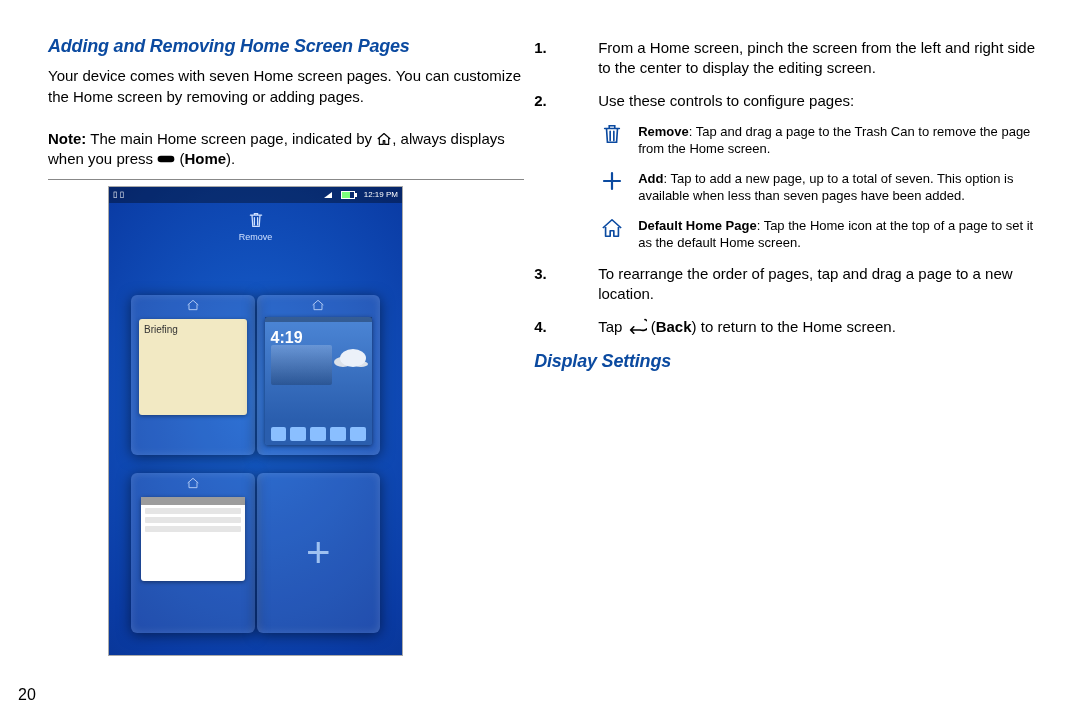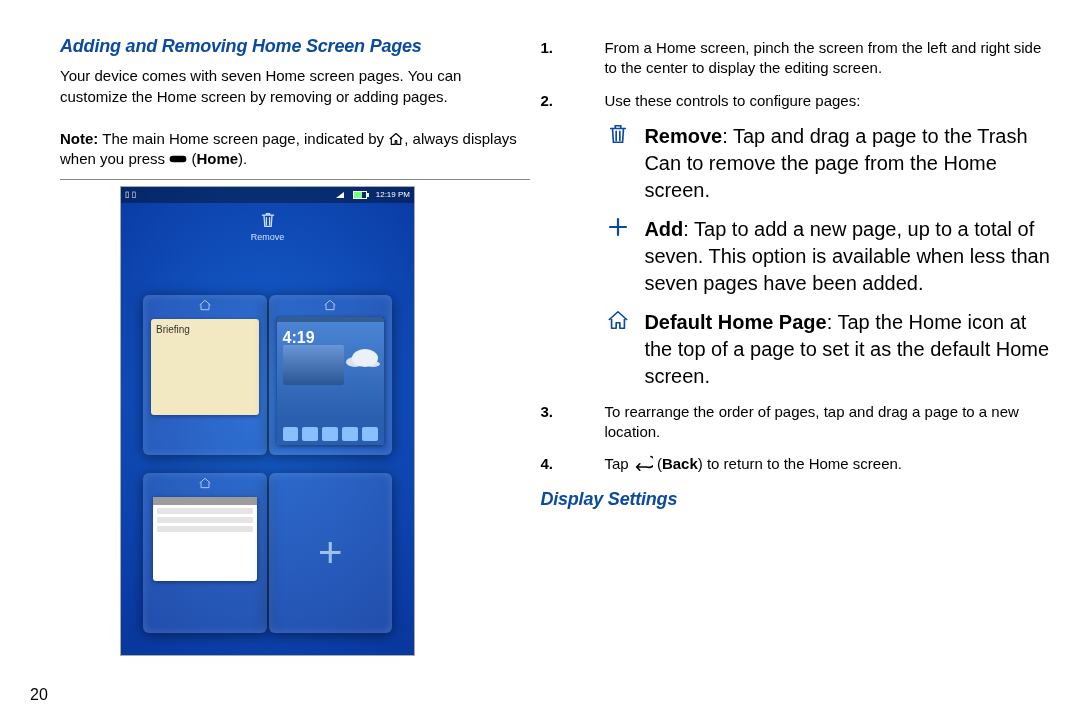--- a/index.html
+++ b/index.html
@@ -9,21 +9,21 @@
     height: 720px;
     background: #fff;
     font-family: Arial, Helvetica, sans-serif;
     font-size: 15px;
     color: #000;
     line-height: 1.35;
   }
   .page {
     display: flex;
     flex-direction: row;
-    padding: 30px 30px 10px 60px;
+    padding: 30px 30px 10px 48px;
     box-sizing: border-box;
     width: 1080px;
     height: 720px;
     gap: 10px;
   }
   .col {
     flex: 1 1 0;
     min-width: 0;
     position: relative;
   }
@@ -87,21 +87,21 @@
   }
   .defrow .dicon {
     flex: 0 0 28px;
     width: 28px;
     height: 28px;
     display: flex;
     align-items: flex-start;
     justify-content: center;
   }
   .defrow .dicon svg { width: 22px; height: 22px; }
-  .defrow .dtext { flex: 1 1 auto; font-size: 20px; }
+  .defrow .dtext { flex: 1 1 auto; font-size: 13px; }
   .defrow .dtext .dt-label { font-weight: 700; }
 
   .pagefoot {
     position: absolute;
     bottom: 4px;
     left: -30px;
     font-size: 16px;
   }
 
   

